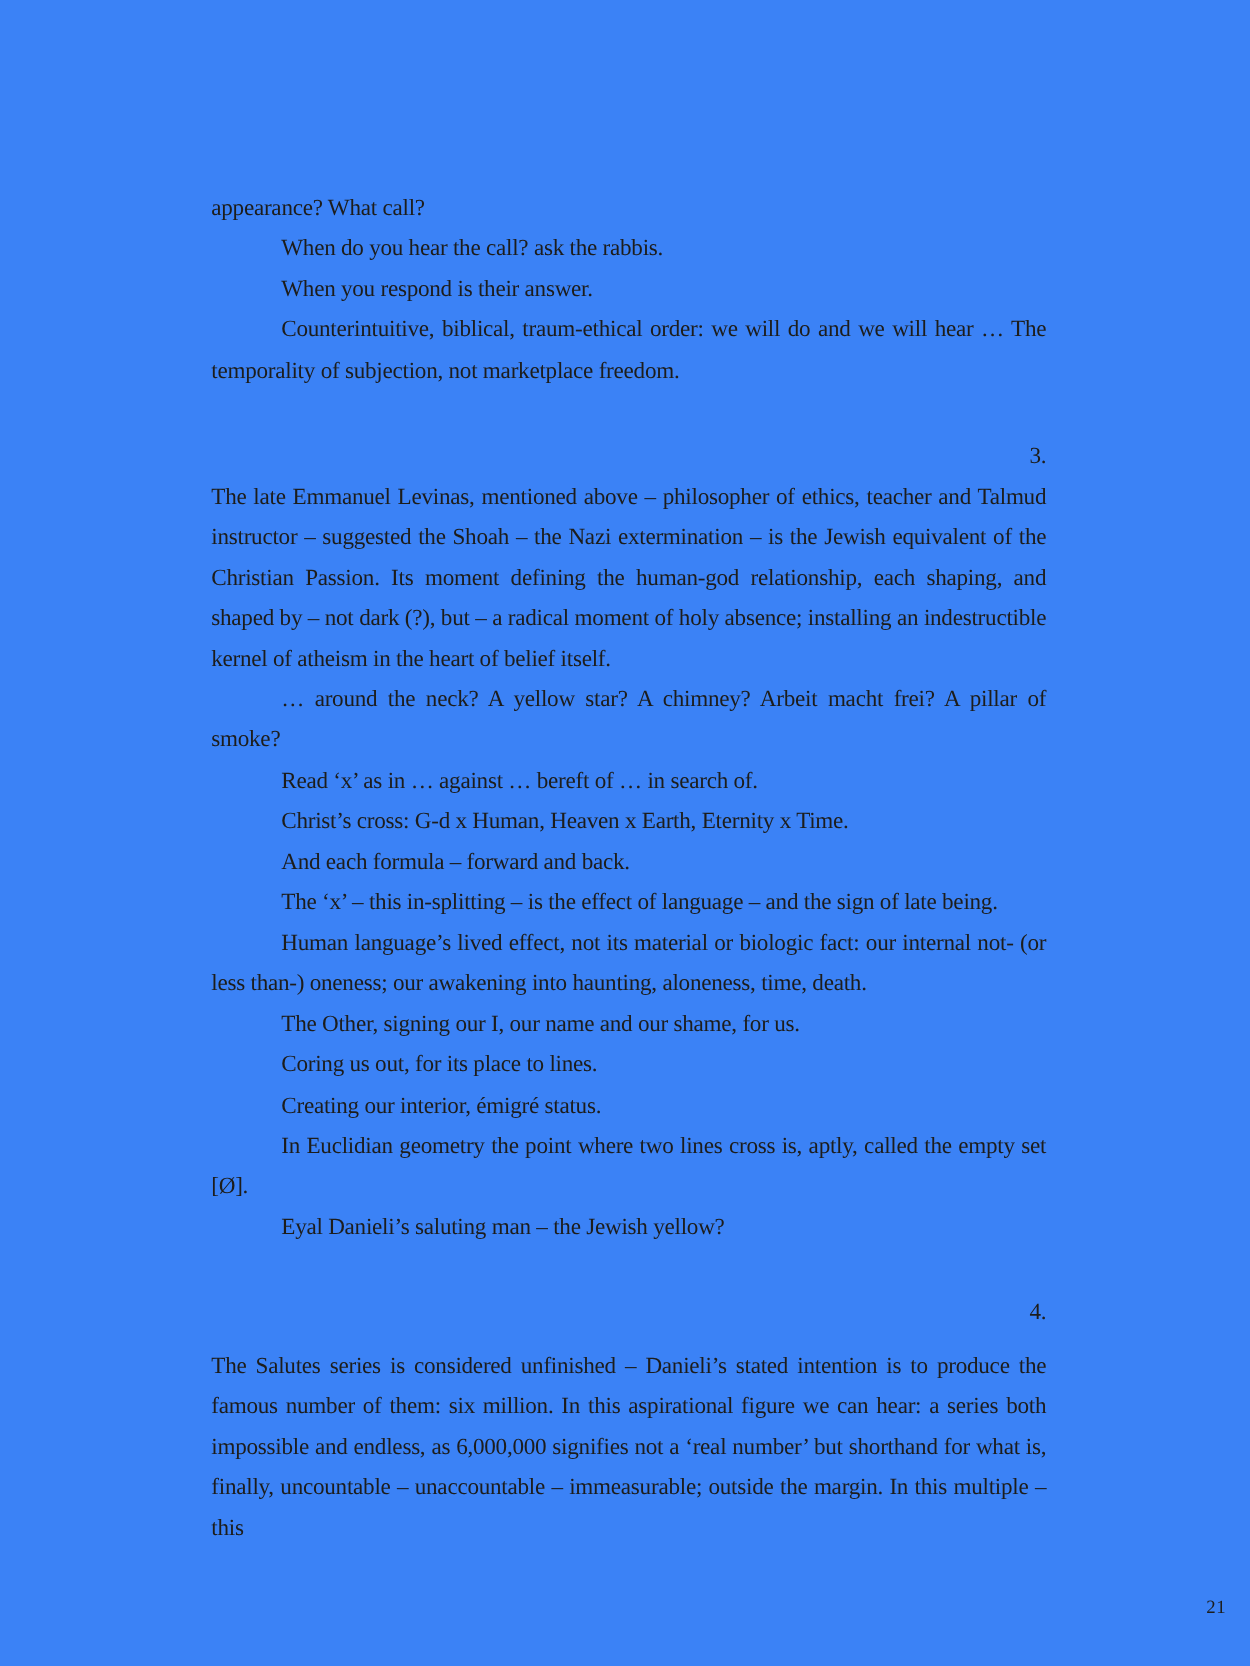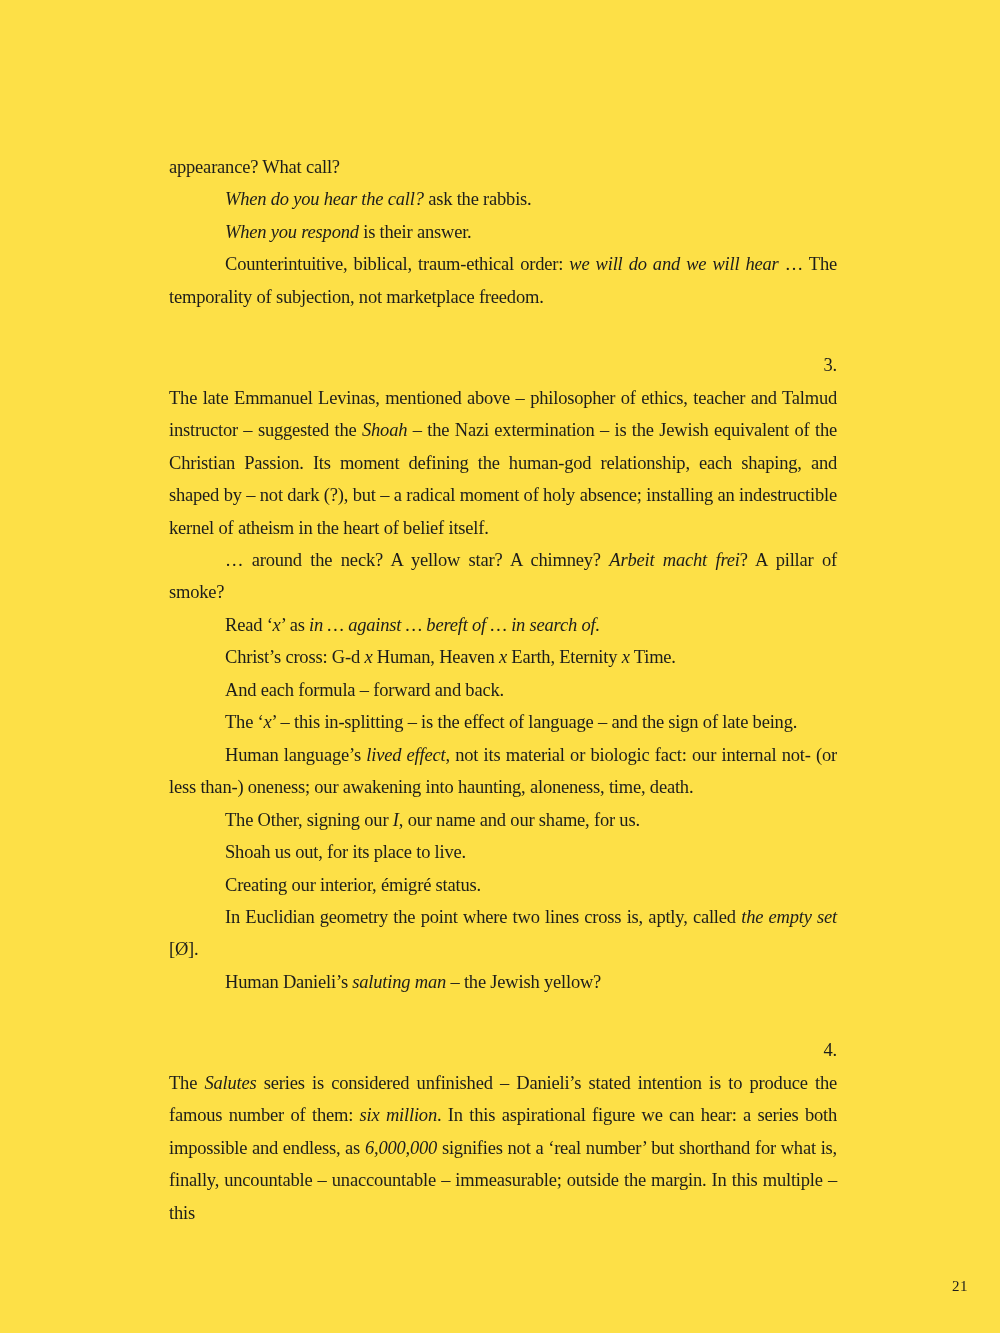--- a/index.html
+++ b/index.html
@@ -4,21 +4,21 @@
 <style>
   html, body {
     margin: 0;
     padding: 0;
     background: #ffffff;
   }
   .page {
     position: relative;
     width: 1000px;
     height: 1333px;
-    background: #fde047;
+    background: #3b82f6;
     overflow: hidden;
     font-family: "Liberation Serif", serif;
     color: #1d1d1b;
   }
   .flow {
     position: absolute;
     left: 169px;
     top: 151px;
     width: 668px;
     font-size: 18.5px;
@@ -31,31 +31,31 @@
   }
   p.para {
     text-align: justify;
     text-justify: inter-word;
   }
   p.indent {
     text-indent: 56px;
   }
   p.jlast {
     text-align-last: justify;
+    margin-top: 10px;
   }
   p.marker {
     text-align: right;
     margin-top: 36px;
   }
   .it {
-    font-style: italic;
   }
   .pagenum {
     position: absolute;
-    right: 32px;
+    right: 19px;
     top: 1278px;
     font-size: 15px;
     letter-spacing: 0.5px;
     color: #1d1d1b;
   }
 </style>
 </head>
 <body>
 
 <main class="page">
@@ -66,21 +66,21 @@
       <p class="para indent"><span>Counterintuitive, biblical, traum-ethical order: </span><span class="it">we will do and we will hear</span><span> … The temporality of subjection, not marketplace freedom.</span></p>
       <p class="marker"><span>3.</span></p>
       <p class="para"><span>The late Emmanuel Levinas, mentioned above – philosopher of ethics, teacher and Talmud instructor – suggested the </span><span class="it">Shoah</span><span> – the Nazi extermination – is the Jewish equivalent of the Christian Passion. Its moment defining the human-god relationship, each shaping, and shaped by – not dark (?), but – a radical moment of holy absence; installing an indestructible kernel of atheism in the heart of belief itself.</span></p>
       <p class="para indent"><span>… around the neck? A yellow star? A chimney? </span><span class="it">Arbeit macht frei</span><span>? A pillar of smoke?</span></p>
       <p class="para indent"><span>Read ‘</span><span class="it">x</span><span>’ as </span><span class="it">in … against … bereft of … in search of.</span></p>
       <p class="para indent"><span>Christ’s cross: G-d </span><span class="it">x</span><span> Human, Heaven </span><span class="it">x</span><span> Earth, Eternity </span><span class="it">x</span><span> Time.</span></p>
       <p class="para indent"><span>And each formula – forward and back.</span></p>
       <p class="para indent"><span>The ‘</span><span class="it">x</span><span>’ – this in-splitting – is the effect of language – and the sign of late being.</span></p>
       <p class="para indent"><span>Human language’s </span><span class="it">lived effect</span><span>, not its material or biologic fact: our internal not- (or less than-) oneness; our awakening into haunting, aloneness, time, death.</span></p>
       <p class="para indent"><span>The Other, signing our </span><span class="it">I</span><span>, our name and our shame, for us.</span></p>
-      <p class="para indent"><span>Shoah us out, for its place to live.</span></p>
+      <p class="para indent"><span>Coring us out, for its place to lines.</span></p>
       <p class="para indent"><span>Creating our interior, émigré status.</span></p>
       <p class="para indent"><span>In Euclidian geometry the point where two lines cross is, aptly, called </span><span class="it">the empty set</span><span> [Ø].</span></p>
-      <p class="para indent"><span>Human Danieli’s </span><span class="it">saluting man</span><span> – the Jewish yellow?</span></p>
+      <p class="para indent"><span>Eyal Danieli’s </span><span class="it">saluting man</span><span> – the Jewish yellow?</span></p>
       <p class="marker"><span>4.</span></p>
       <p class="para jlast"><span>The </span><span class="it">Salutes</span><span> series is considered unfinished – Danieli’s stated intention is to produce the famous number of them: </span><span class="it">six million</span><span>. In this aspirational figure we can hear: a series both impossible and endless, as </span><span class="it">6,000,000</span><span> signifies not a ‘real number’ but shorthand for what is, finally, uncountable – unaccountable – immeasurable; outside the margin. In this multiple – this</span></p>
     </section>
   <div class="pagenum">21</div>
 </main>
 
 </body></html>

